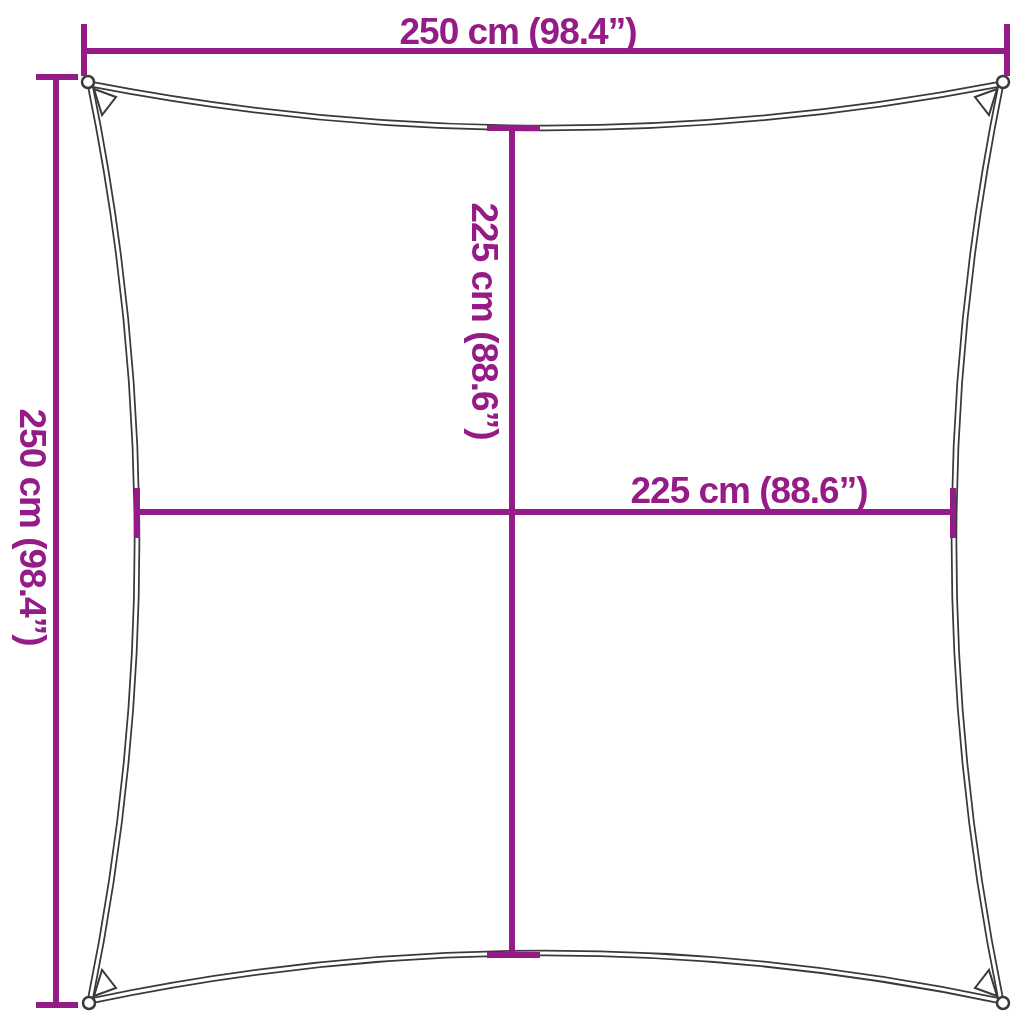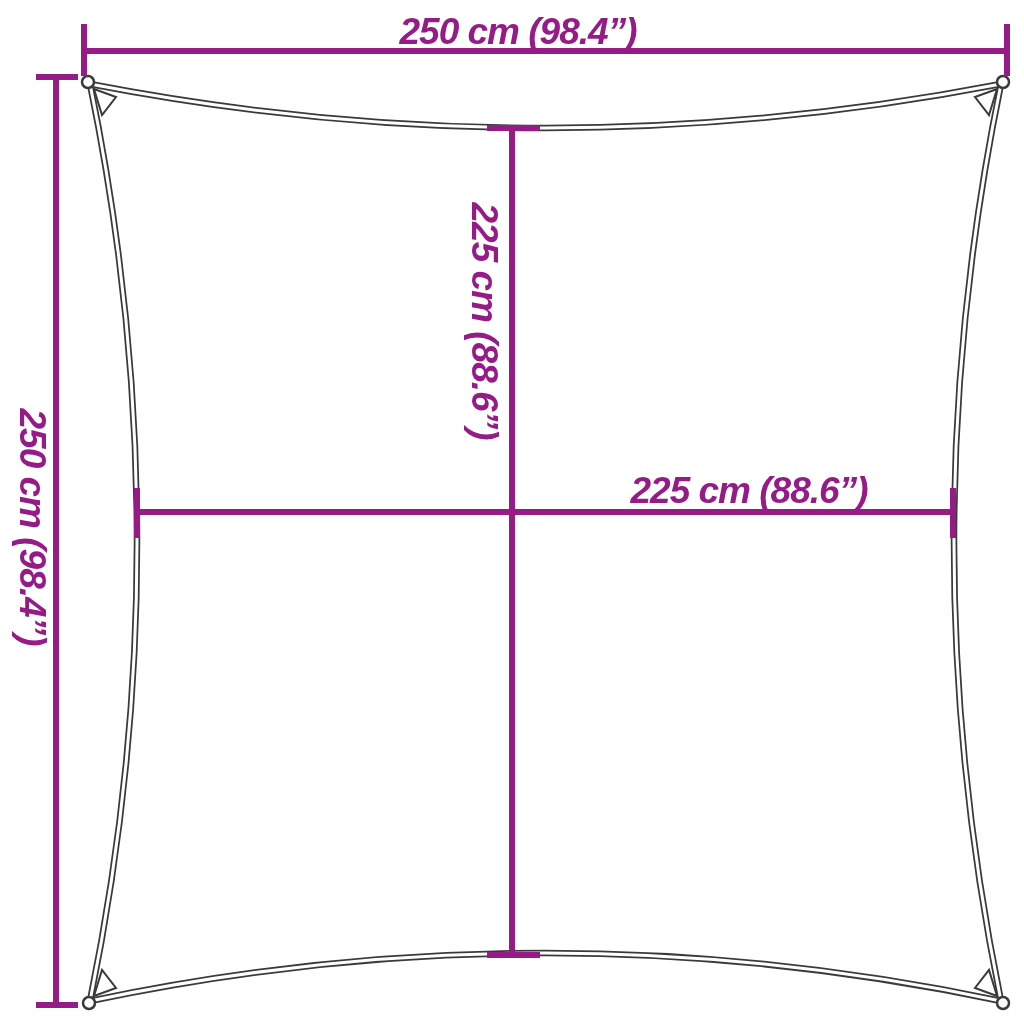--- a/index.html
+++ b/index.html
@@ -6,21 +6,20 @@
     --accent:#951B87;
     --outline:#3A3A3A;
     --bg:#FFFFFF;
   }
   html,body{margin:0;padding:0;background:var(--bg);}
   .canvas{
     position:relative;
     width:1024px;height:1024px;
     background:var(--bg);
     overflow:hidden;
-    font-style:italic;
   }
   svg{display:block;width:1024px;height:1024px;}
   .accent-stroke{stroke:var(--accent);fill:none;}
   .outline-stroke{stroke:var(--outline);fill:none;}
   .white-stroke{stroke:#ffffff;fill:none;}
   .ring{fill:#ffffff;stroke:var(--outline);}
   .dim-label{
     font-family:"Liberation Sans", sans-serif;
     font-weight:700;
     font-size:37px;

